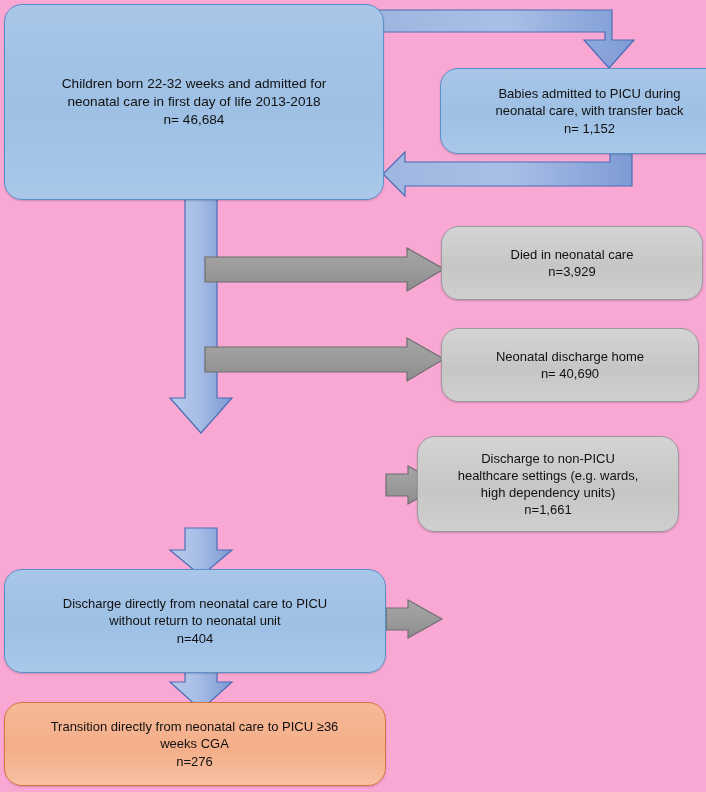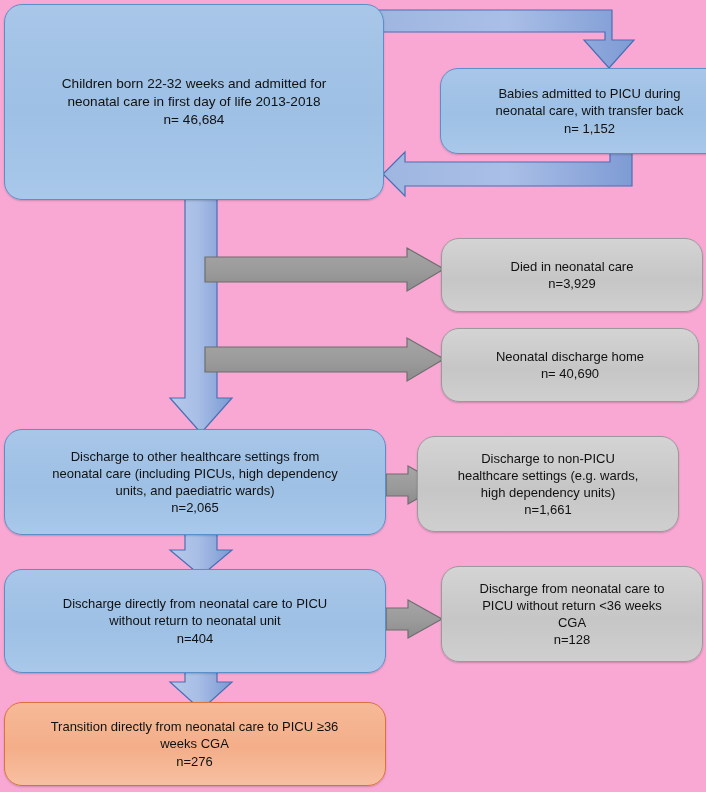--- a/index.html
+++ b/index.html
@@ -119,42 +119,34 @@
   </svg>
 
   <div class="box box-blue f14" style="left:4px; top:4px; width:380px; height:196px;">Children born 22-32 weeks and admitted for
 neonatal care in first day of life 2013-2018
 n= 46,684</div>
 
   <div class="box box-blue f13" style="left:440px; top:68px; width:299px; height:86px;">Babies admitted to PICU during
 neonatal care, with transfer back
 n= 1,152</div>
 
-  <div class="box box-gray f13" style="left:441px; top:238px; width:262px; height:74px;">Died in neonatal care
+  <div class="box box-gray f13" style="left:441px; top:226px; width:262px; height:74px;">Died in neonatal care
 n=3,929</div>
 
   <div class="box box-gray f13" style="left:441px; top:328px; width:258px; height:74px;">Neonatal discharge home
 n= 40,690</div>
 
-  <div class="box box-blue f13" style="left:4px; top:429px; width:382px; height:106px;">Discharge to other healthcare settings from
-neonatal care (including PICUs, high dependency
-units, and paediatric wards)
-n=2,065</div>
 
   <div class="box box-gray f13" style="left:417px; top:436px; width:262px; height:96px;">Discharge to non-PICU
 healthcare settings (e.g. wards,
 high dependency units)
 n=1,661</div>
 
   <div class="box box-blue f13" style="left:4px; top:569px; width:382px; height:104px;">Discharge directly from neonatal care to PICU
 without return to neonatal unit
 n=404</div>
 
-  <div class="box box-gray f13" style="left:441px; top:566px; width:262px; height:96px;">Discharge from neonatal care to
-PICU without return &lt;36 weeks
-CGA
-n=128</div>
 
   <div class="box box-orange f13" style="left:4px; top:702px; width:382px; height:84px;">Transition directly from neonatal care to PICU ≥36
 weeks CGA
 n=276</div>
 
 </div>
 
 </body></html>

